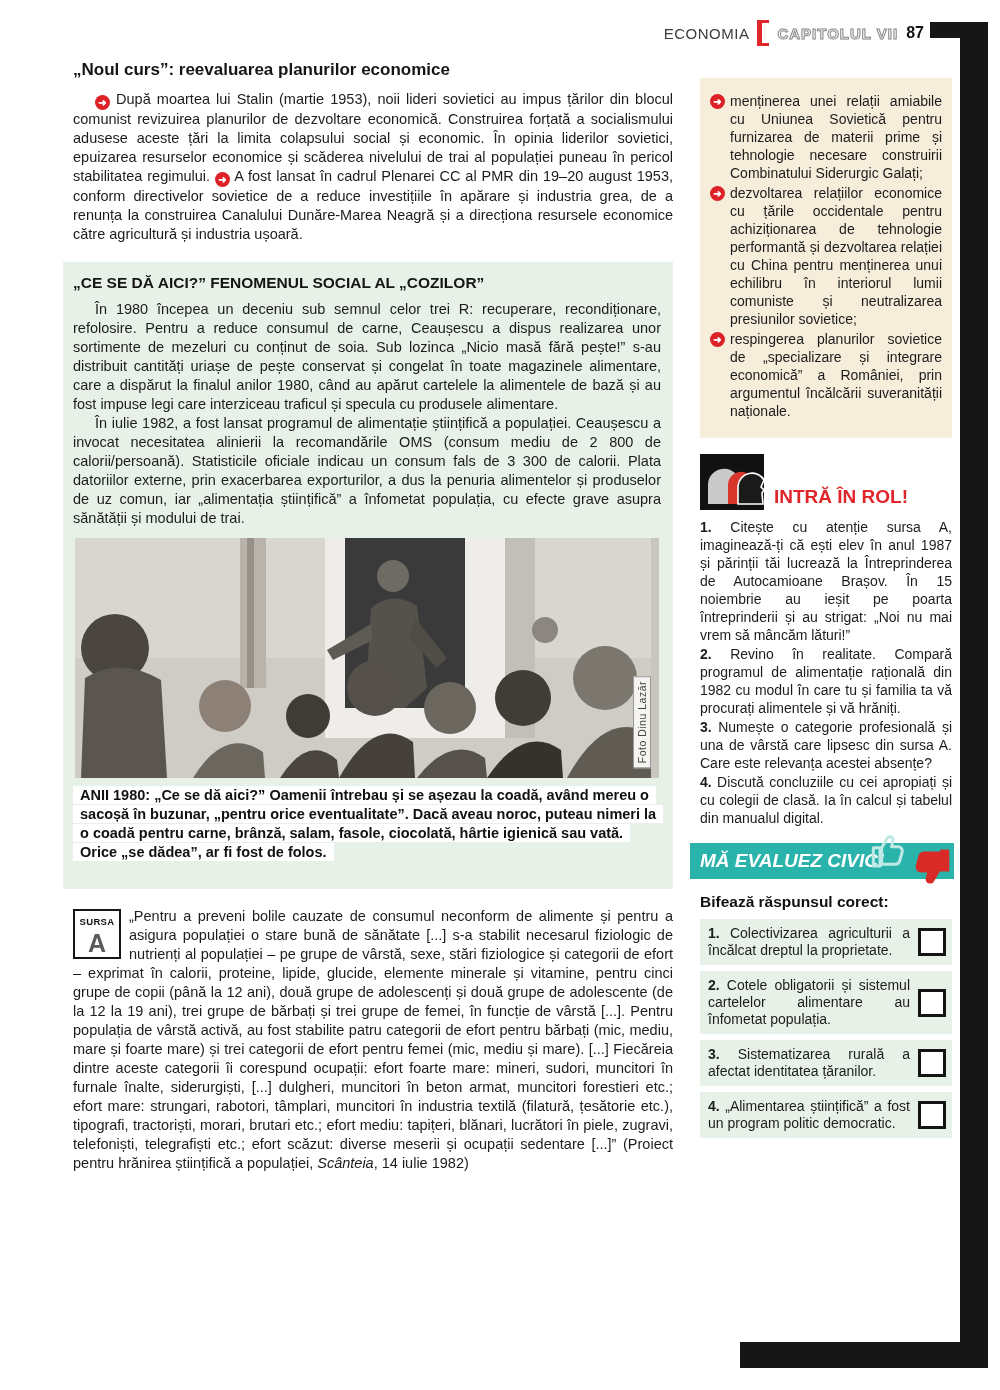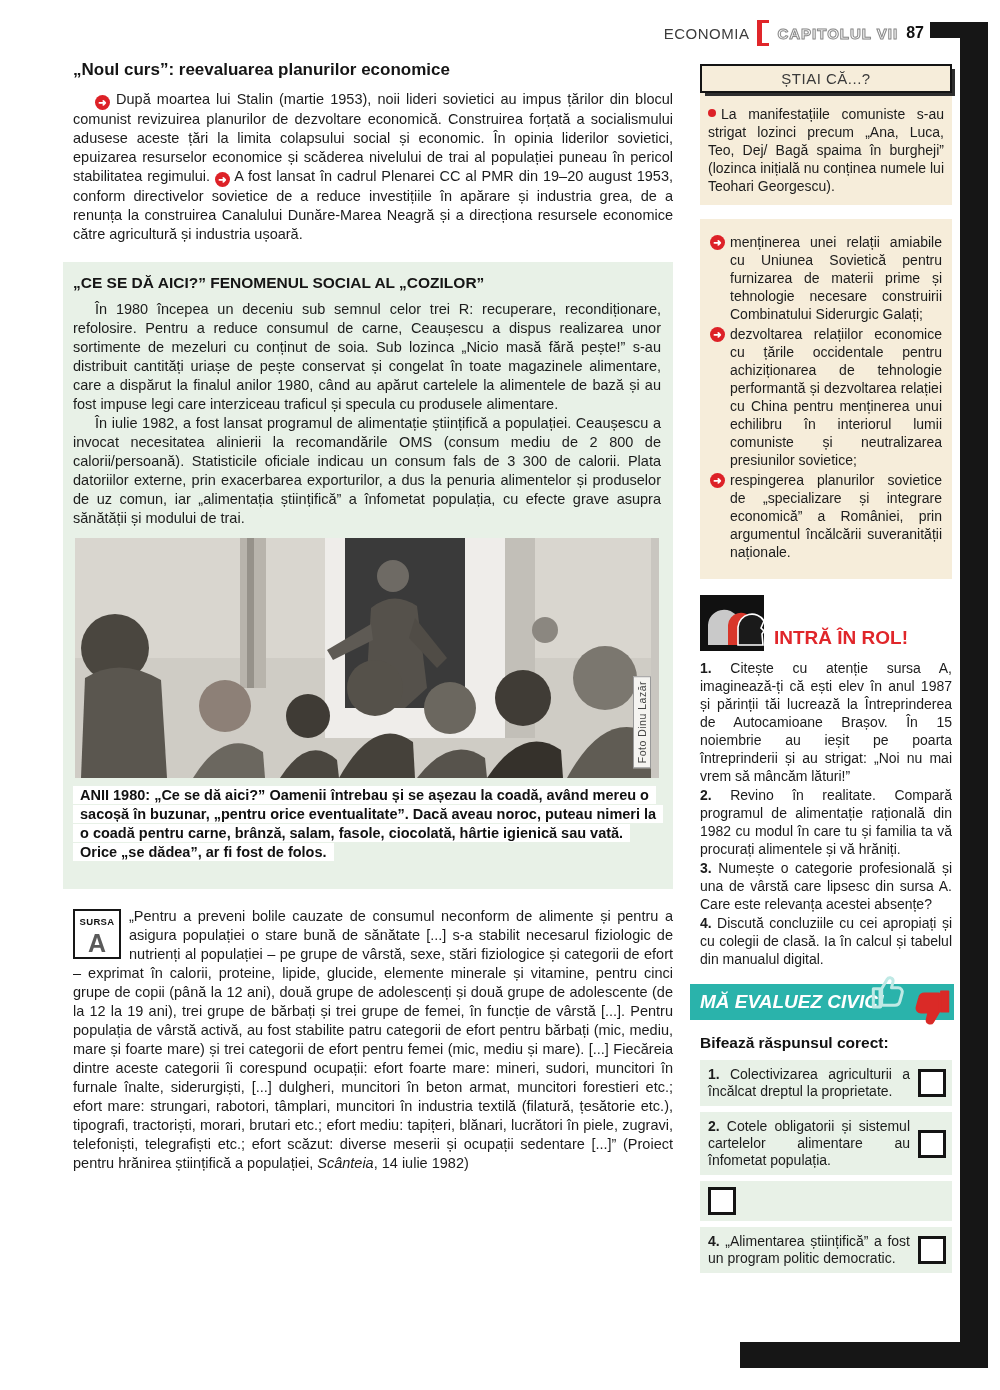--- a/index.html
+++ b/index.html
@@ -157,24 +157,20 @@
         <span class="l">A</span>
       </span>
       <span>„Pentru a preveni bolile cauzate de consumul neconform de alimente și pentru a asigura populației o stare bună de sănătate [...] s-a stabilit necesarul fiziologic de nutrienți al populației – pe grupe de vârstă, sexe, stări fiziologice și categorii de efort – exprimat în calorii, proteine, lipide, glucide, elemente minerale și vitamine, pentru cinci grupe de copii (până la 12 ani), două grupe de adolescenți și două grupe de adolescente (de la 12 la 19 ani), trei grupe de bărbați și trei grupe de femei, în funcție de vârstă [...]. Pentru populația de vârstă activă, au fost stabilite patru categorii de efort pentru bărbați (mic, mediu, mare și foarte mare) și trei categorii de efort pentru femei (mic, mediu și mare). [...] Fiecăreia dintre aceste categorii îi corespund ocupații: efort foarte mare: mineri, sudori, muncitori în furnale înalte, siderurgiști, [...] dulgheri, muncitori în beton armat, muncitori forestieri etc.; efort mare: strungari, rabotori, tâmplari, muncitori în industria textilă (filatură, țesătorie etc.), tipografi, tractoriști, morari, brutari etc.; efort mediu: tapițeri, blănari, lucrători în piele, zugravi, telefoniști, telegrafiști etc.; efort scăzut: diverse meserii și ocupații sedentare [...]”</span><span> (Proiect pentru hrănirea științifică a populației, </span><span class="it">Scânteia</span><span>, 14 iulie 1982)</span>
       <div class="clear"></div>
     </div>
 
   </div>
 
   <div class="colR">
 
-    <div class="stiai">
-      <div class="stiai-bar">ȘTIAI CĂ...?</div>
-      <div class="stiai-body rtext"><span class="dot-icon"></span><span>La manifestațiile comuniste s-au strigat lozinci precum „Ana, Luca, Teo, Dej/ Bagă spaima în burgheji” (lozinca inițială nu conținea numele lui Teohari Georgescu).</span></div>
-    </div>
 
     <div class="limit">
       <div class="bullet-row">
         <span class="arrow-icon"></span>
         <span class="rtext">menținerea unei relații amiabile cu Uniunea Sovietică pentru furnizarea de materii prime și tehnologie necesare construirii Combinatului Siderurgic Galați;</span>
       </div>
       <div class="bullet-row">
         <span class="arrow-icon"></span>
         <span class="rtext">dezvoltarea relațiilor economice cu țările occidentale pentru achiziționarea de tehnologie performantă și dezvoltarea relației cu China pentru menținerea unui echilibru în interiorul lumii comuniste și neutralizarea presiunilor sovietice;</span>
       </div>
@@ -216,20 +212,21 @@
 
     <div class="chk-item">
       <div class="txt"><b>1.</b><span> Colectivizarea agriculturii a încălcat dreptul la proprietate.</span></div>
       <div class="chk-box"></div>
     </div>
     <div class="chk-item">
       <div class="txt"><b>2.</b><span> Cotele obligatorii și sistemul cartelelor alimentare au înfometat populația.</span></div>
       <div class="chk-box"></div>
     </div>
     <div class="chk-item">
+      <div class="txt"><b>3.</b><span> Sistematizarea rurală a afectat identitatea țăranilor.</span></div>
       <div class="chk-box"></div>
     </div>
     <div class="chk-item">
       <div class="txt"><b>4.</b><span> „Alimentarea științifică” a fost un program politic democratic.</span></div>
       <div class="chk-box"></div>
     </div>
 
   </div>
 </div>
 

